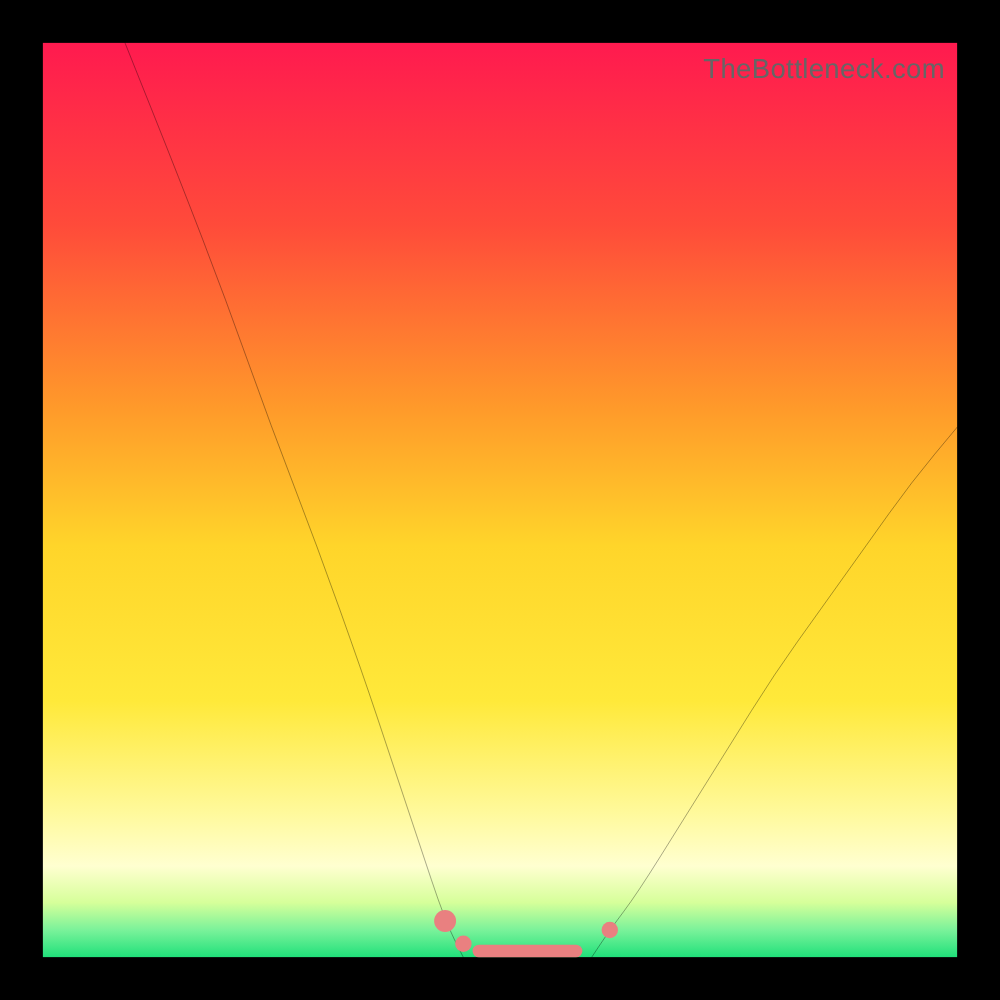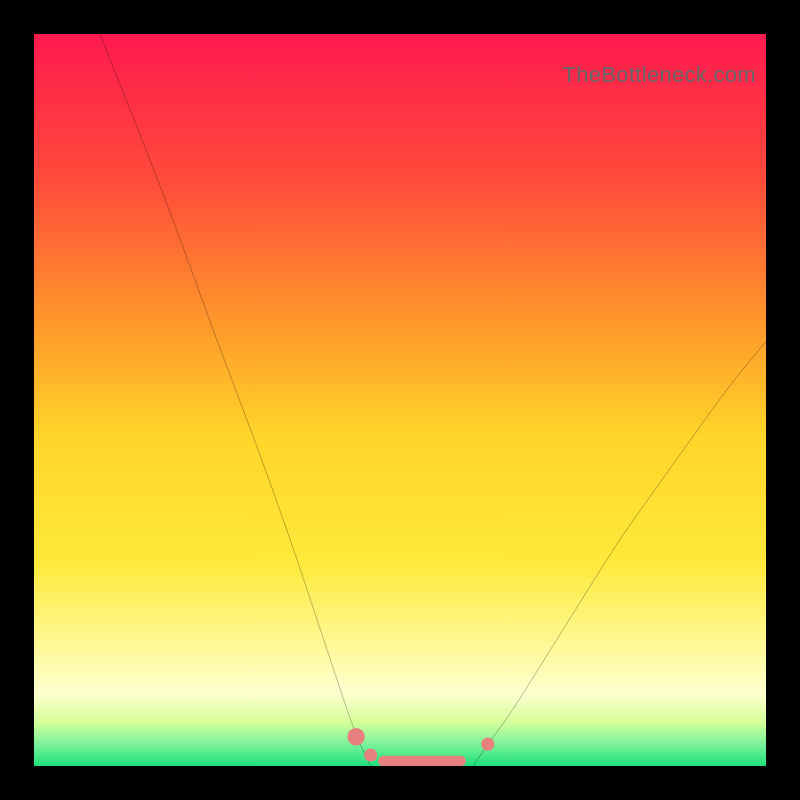--- a/index.html
+++ b/index.html
@@ -36,21 +36,20 @@
   }
   .watermark {
     position: absolute;
     top: 8px;
     right: 10px;
     color: #666;
     font-size: 22px;
     font-weight: 500;
     letter-spacing: 0.3px;
     user-select: none;
-    margin-top: 20px;
   }
   svg.curve {
     position: absolute;
     top: 0;
     left: 0;
     width: 100%;
     height: 100%;
     overflow: visible;
   }
 </style>

